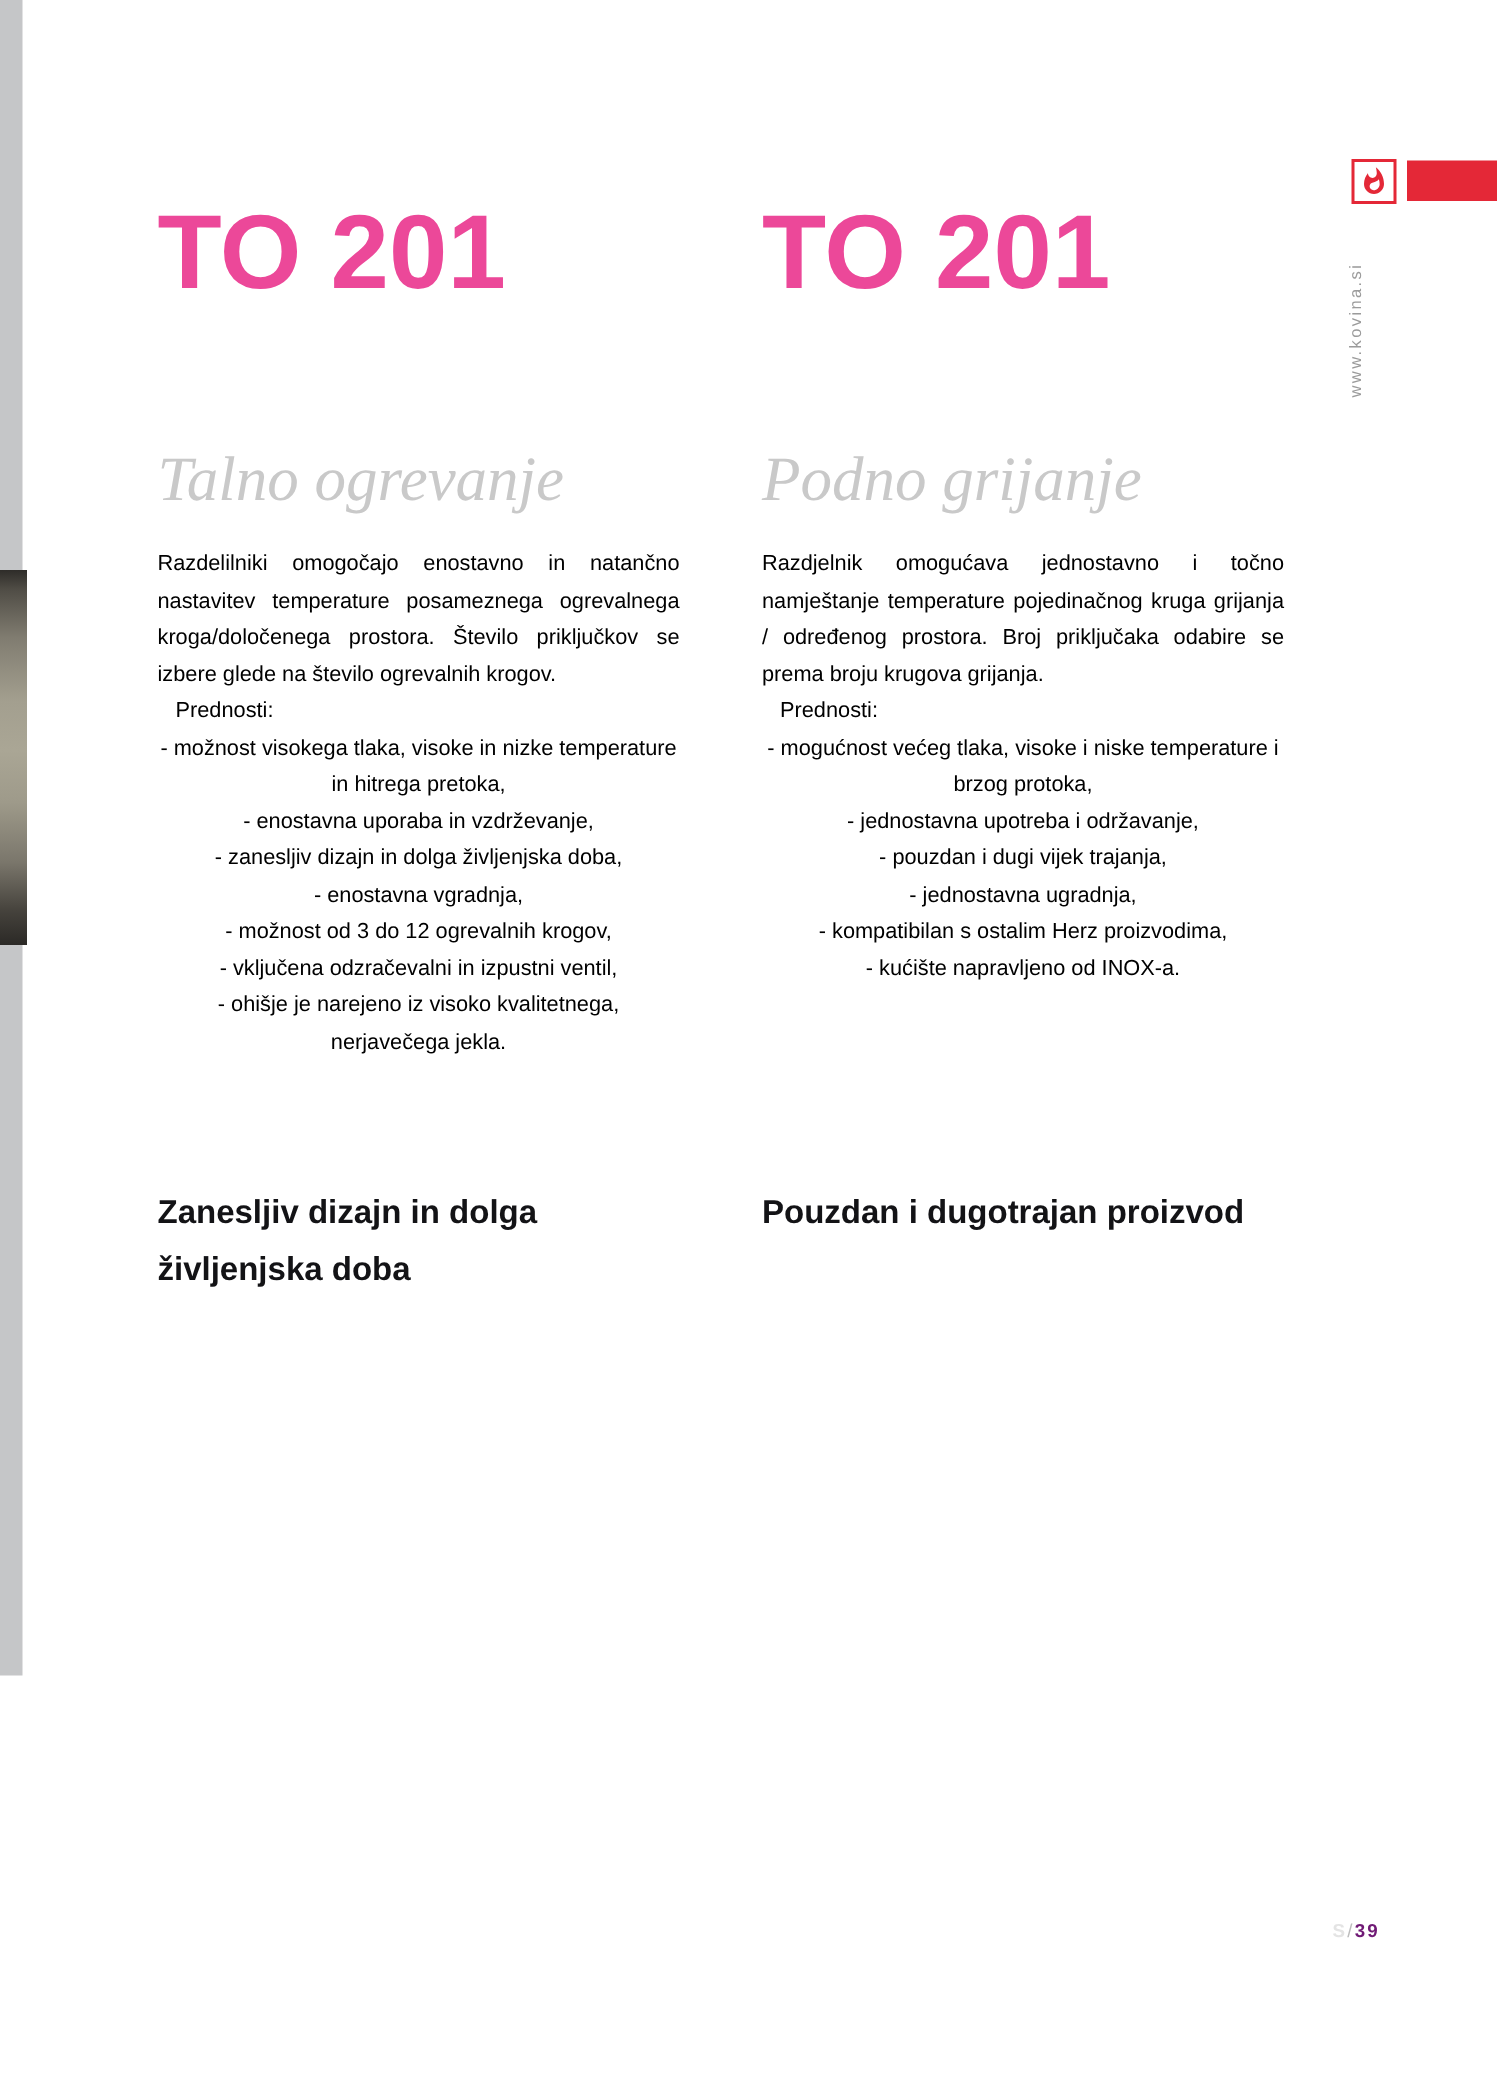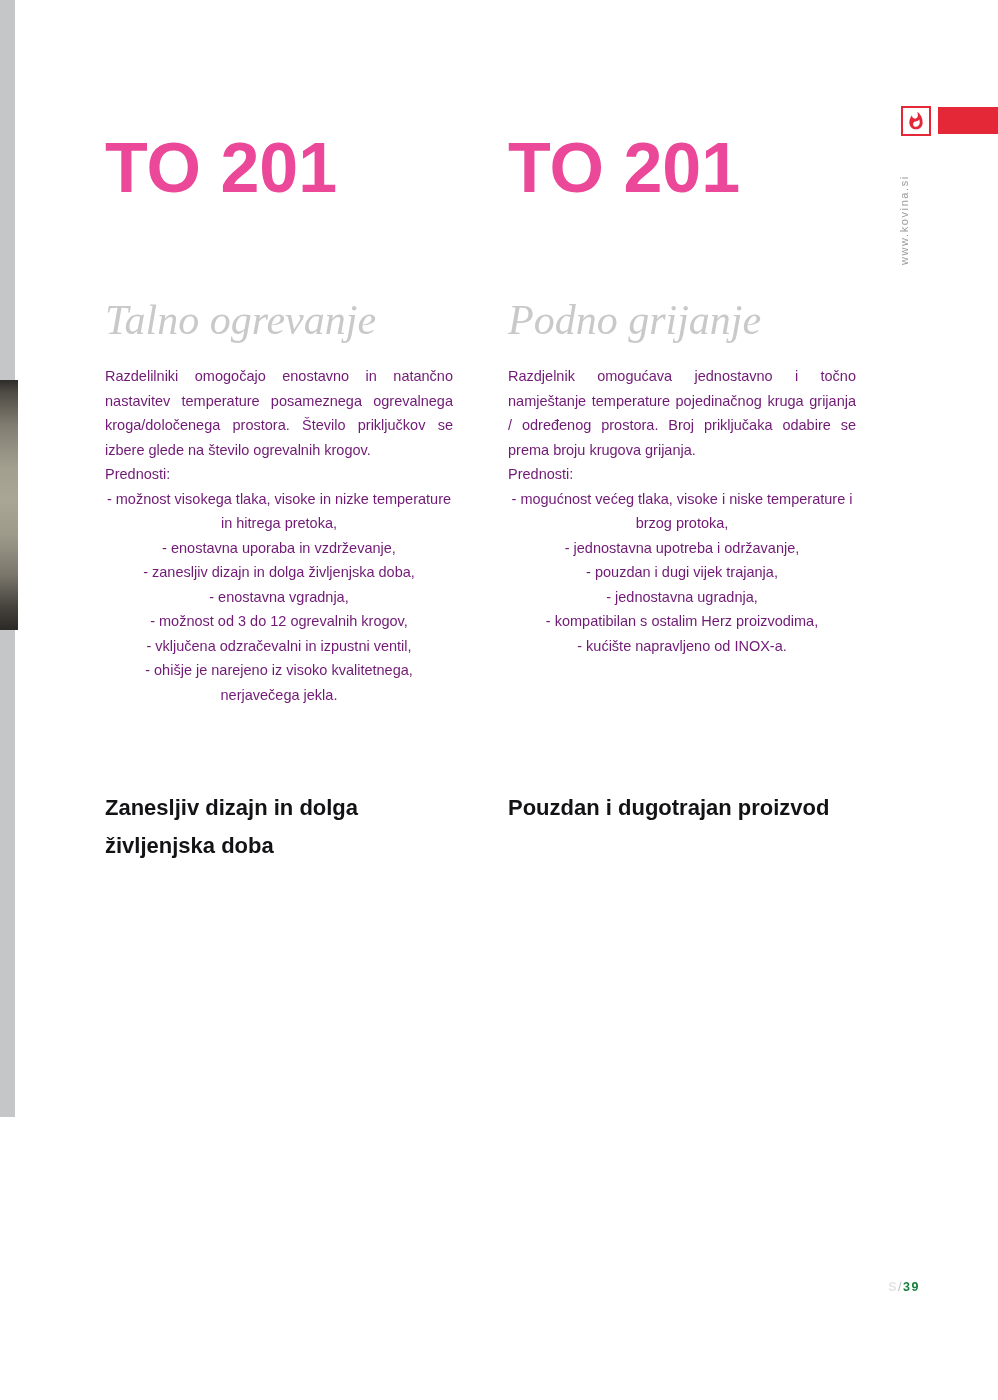--- a/index.html
+++ b/index.html
@@ -86,24 +86,24 @@
     color: #c9c9c9;
     white-space: nowrap;
   }
 
   .body-block {
     position: absolute;
     top: 364px;
     width: 348px;
     font-size: 14.5px;
     line-height: 24.5px;
-    color: #701a75;
+    color: #000000;
   }
   .intro { text-align: justify; }
-  .benefits-label { margin-top: 0; }
+  .benefits-label { margin-top: 0; margin-left: 12px; }
   .benefit { text-align: center; }
 
   .statement {
     position: absolute;
     top: 789px;
     width: 330px;
     font-size: 22px;
     line-height: 38px;
     font-weight: 800;
     color: #131316;
@@ -113,21 +113,21 @@
   .page-marker {
     position: absolute;
     top: 1280px;
     right: 78px;
     font-size: 12.5px;
     letter-spacing: 1.5px;
     white-space: nowrap;
   }
   .page-marker .pfx { color: #e4e4e4; font-weight: 700; }
   .page-marker .sep { color: #bcbcbc; font-weight: 400; }
-  .page-marker .num { color: #15803d; font-weight: 700; }
+  .page-marker .num { color: #701a75; font-weight: 700; }
 </style>
 </head>
 <body>
 
 <div class="page">
 
   <div class="edge-strip"></div>
   <div class="photo-sliver"></div>
 
   <div class="flame-box">

